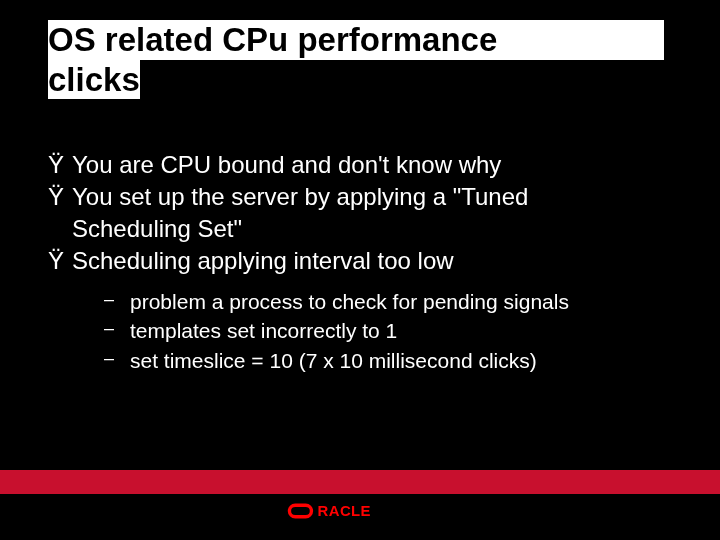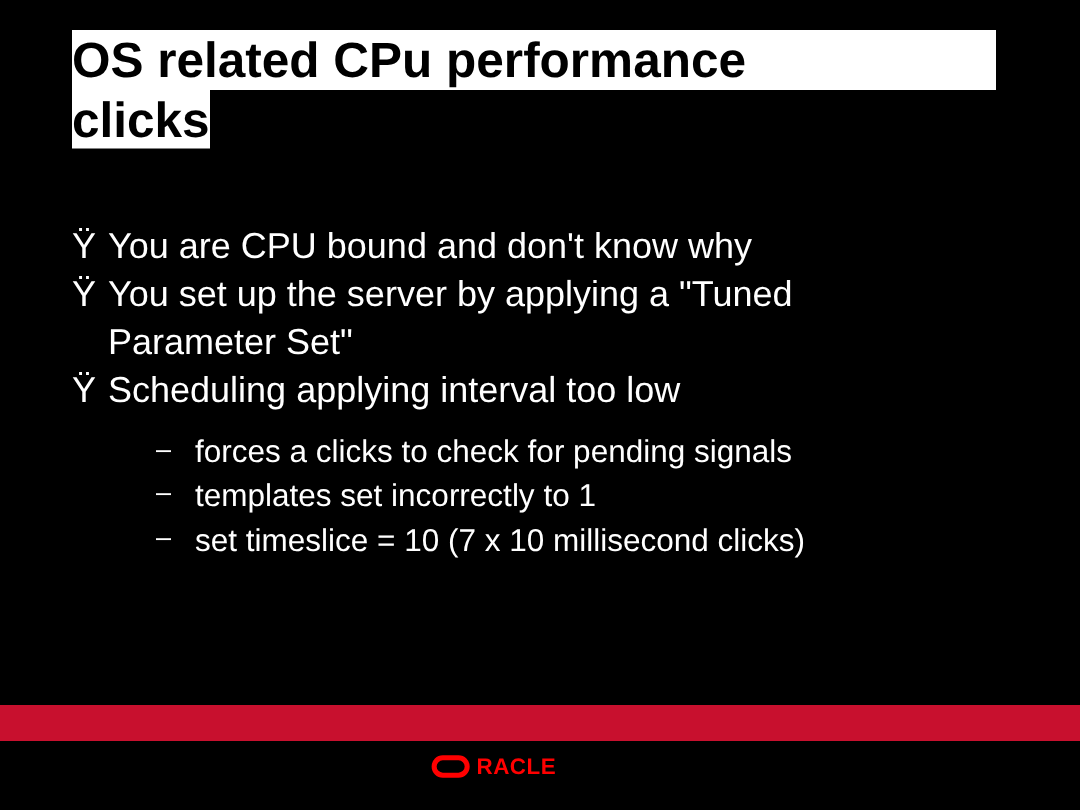--- a/index.html
+++ b/index.html
@@ -90,31 +90,31 @@
     <div class="title-line" style="display:inline-block">clicks</div>
   </div>
 
   <div class="content">
     <div class="bullet-row">
       <div class="bullet-mark">Ÿ</div>
       <div class="bullet-text">You are CPU bound and don't know why</div>
     </div>
     <div class="bullet-row">
       <div class="bullet-mark">Ÿ</div>
-      <div class="bullet-text">You set up the server by applying a "Tuned Parameter Set"</div>
+      <div class="bullet-text">You set up the server by applying a "Tuned Scheduling Set"</div>
     </div>
     <div class="bullet-row">
       <div class="bullet-mark">Ÿ</div>
       <div class="bullet-text">Scheduling applying interval too low</div>
     </div>
 
     <div class="sub-list">
       <div class="sub-row">
         <div class="sub-mark">–</div>
-        <div class="sub-text">forces a clicks to check for pending signals</div>
+        <div class="sub-text">problem a process to check for pending signals</div>
       </div>
       <div class="sub-row">
         <div class="sub-mark">–</div>
         <div class="sub-text">templates set incorrectly to 1</div>
       </div>
       <div class="sub-row">
         <div class="sub-mark">–</div>
         <div class="sub-text">set timeslice = 10 (7 x 10 millisecond clicks)</div>
       </div>
     </div>

